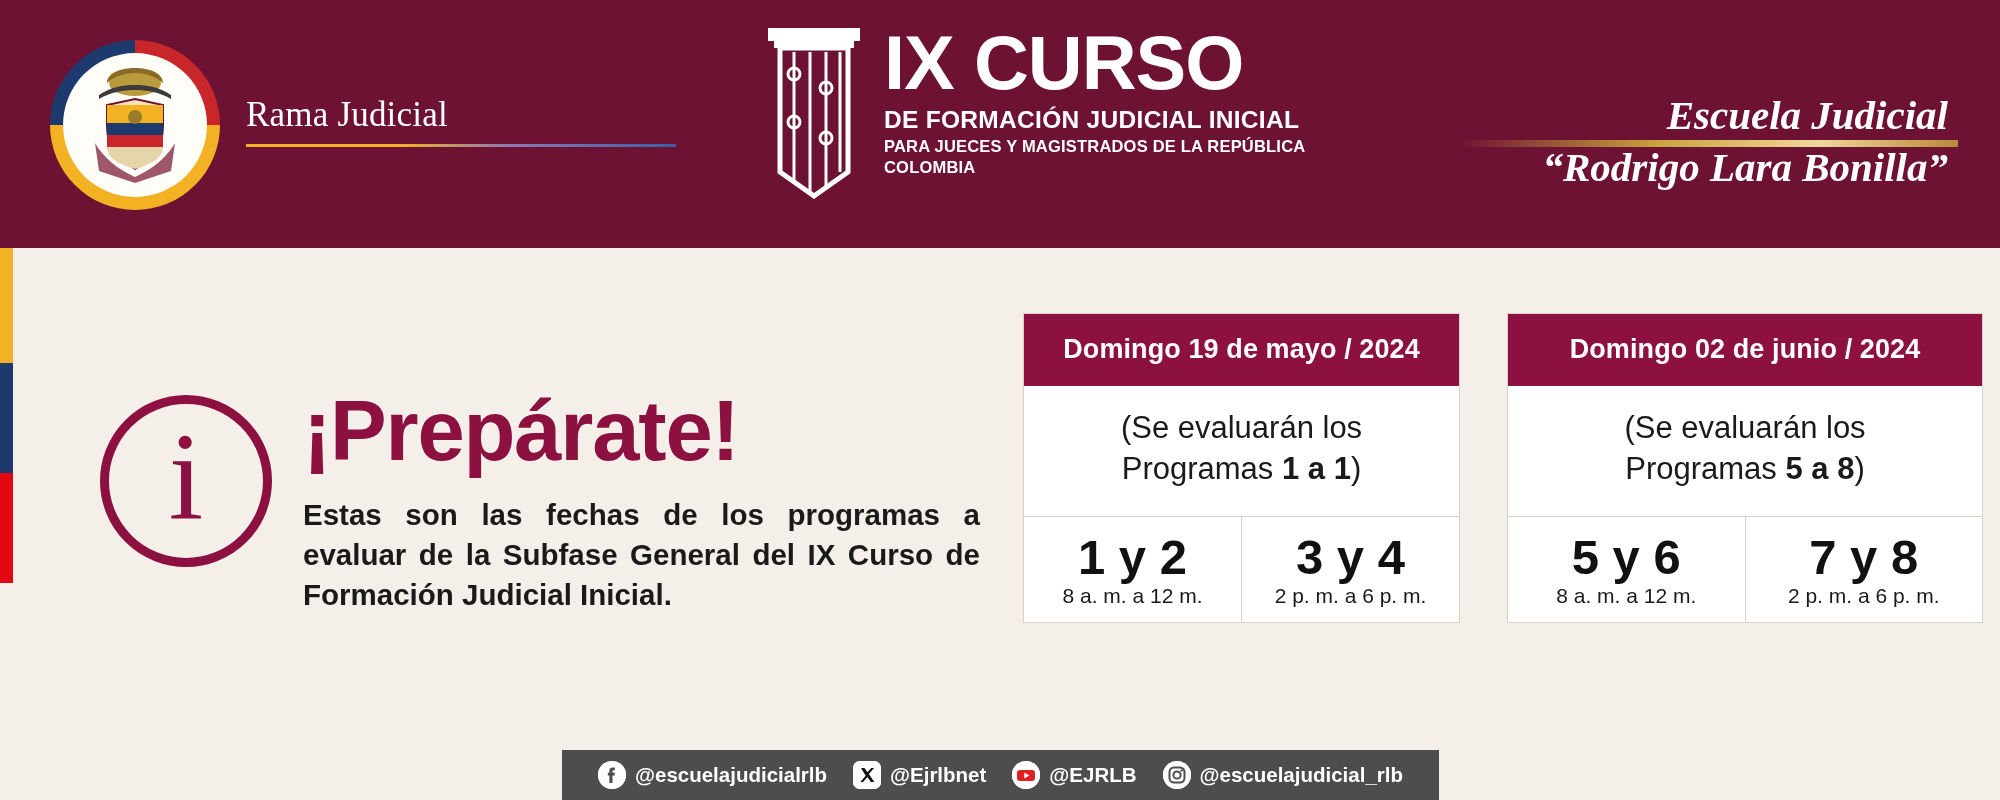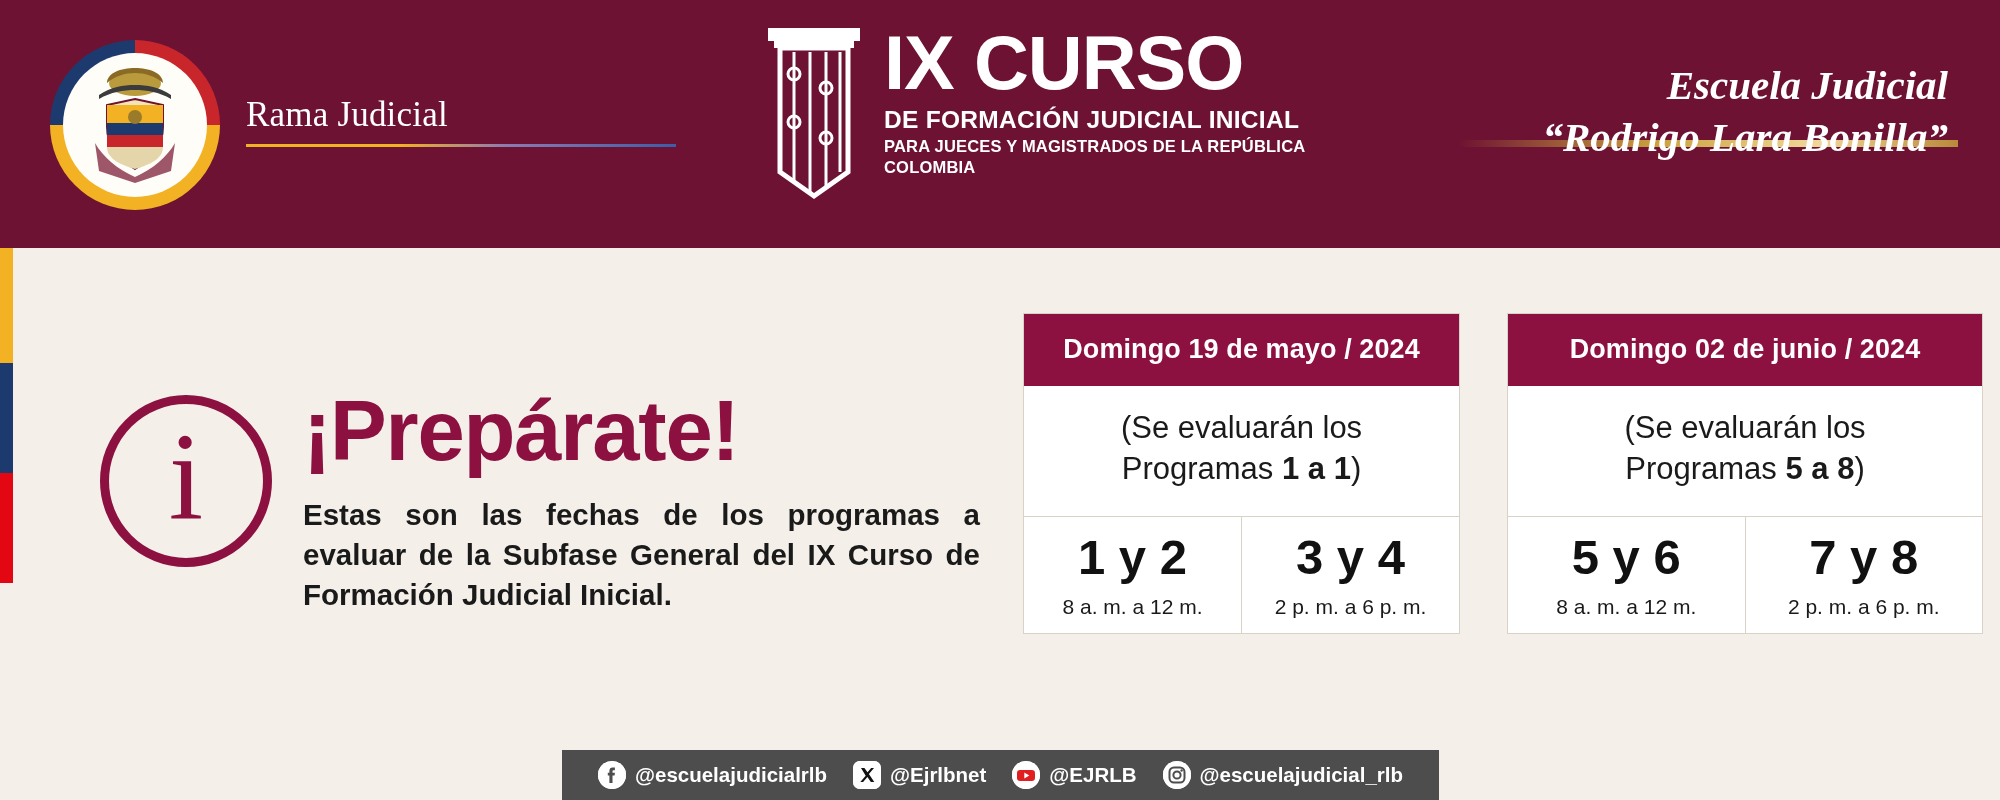--- a/index.html
+++ b/index.html
@@ -80,21 +80,21 @@
     position: absolute; right: 52px; top: 60px; width: 540px;
     text-align: right; color: #ffffff;
     font-family: "Liberation Serif", serif; font-style: italic; font-weight: bold;
     font-size: 41px; line-height: 1.26;
   }
   .school-rule {
     position: absolute; right: 42px; top: 140px; width: 500px; height: 7px;
     background: linear-gradient(to right, rgba(109,18,50,0) 0%, #caa23e 40%, #f0d79a 72%, #b8893a 100%);
     z-index: 0;
   }
-  .school-lines { position: relative; z-index: 2; }
+  .school-lines { position: relative; z-index: 2; margin-top: 30px; }
 
   
   .flagstripe { position: absolute; left: 0; top: 248px; width: 13px; height: 552px; }
   .flagstripe div { width: 13px; }
   .fs1 { height: 115px; background: #f2b224; }
   .fs2 { height: 110px; background: #1d3a6e; }
   .fs3 { height: 110px; background: #e30613; }
   .fs4 { height: 217px; background: #f4efe9; }
 
   
@@ -130,21 +130,21 @@
   .card-note {
     font-size: 31px; color: #1a1a1a; text-align: center;
     padding: 22px 14px 26px; line-height: 1.32;
     border-bottom: 1px solid #d9d2c8;
   }
   .card-note b { font-weight: bold; }
   .slots { display: flex; }
   .slot { flex: 1; text-align: center; padding: 14px 6px 14px; }
   .slot + .slot { border-left: 1px solid #d9d2c8; }
   .slot-title { font-size: 49px; font-weight: bold; color: #111111; line-height: 1.08; }
-  .slot-time { font-size: 21px; color: #1a1a1a; margin-top: 11px; }
+  .slot-time { font-size: 21px; color: #1a1a1a; }
 
   
   .social {
     position: absolute; left: 562px; top: 750px; width: 877px; height: 50px;
     background: #4d4d4d; display: flex; align-items: center; justify-content: center;
     gap: 26px; padding: 0 18px;
   }
   .soc { display: flex; align-items: center; gap: 9px; }
   .soc-label { color: #ffffff; font-size: 20.5px; font-weight: bold; }
   .soc-badge {

